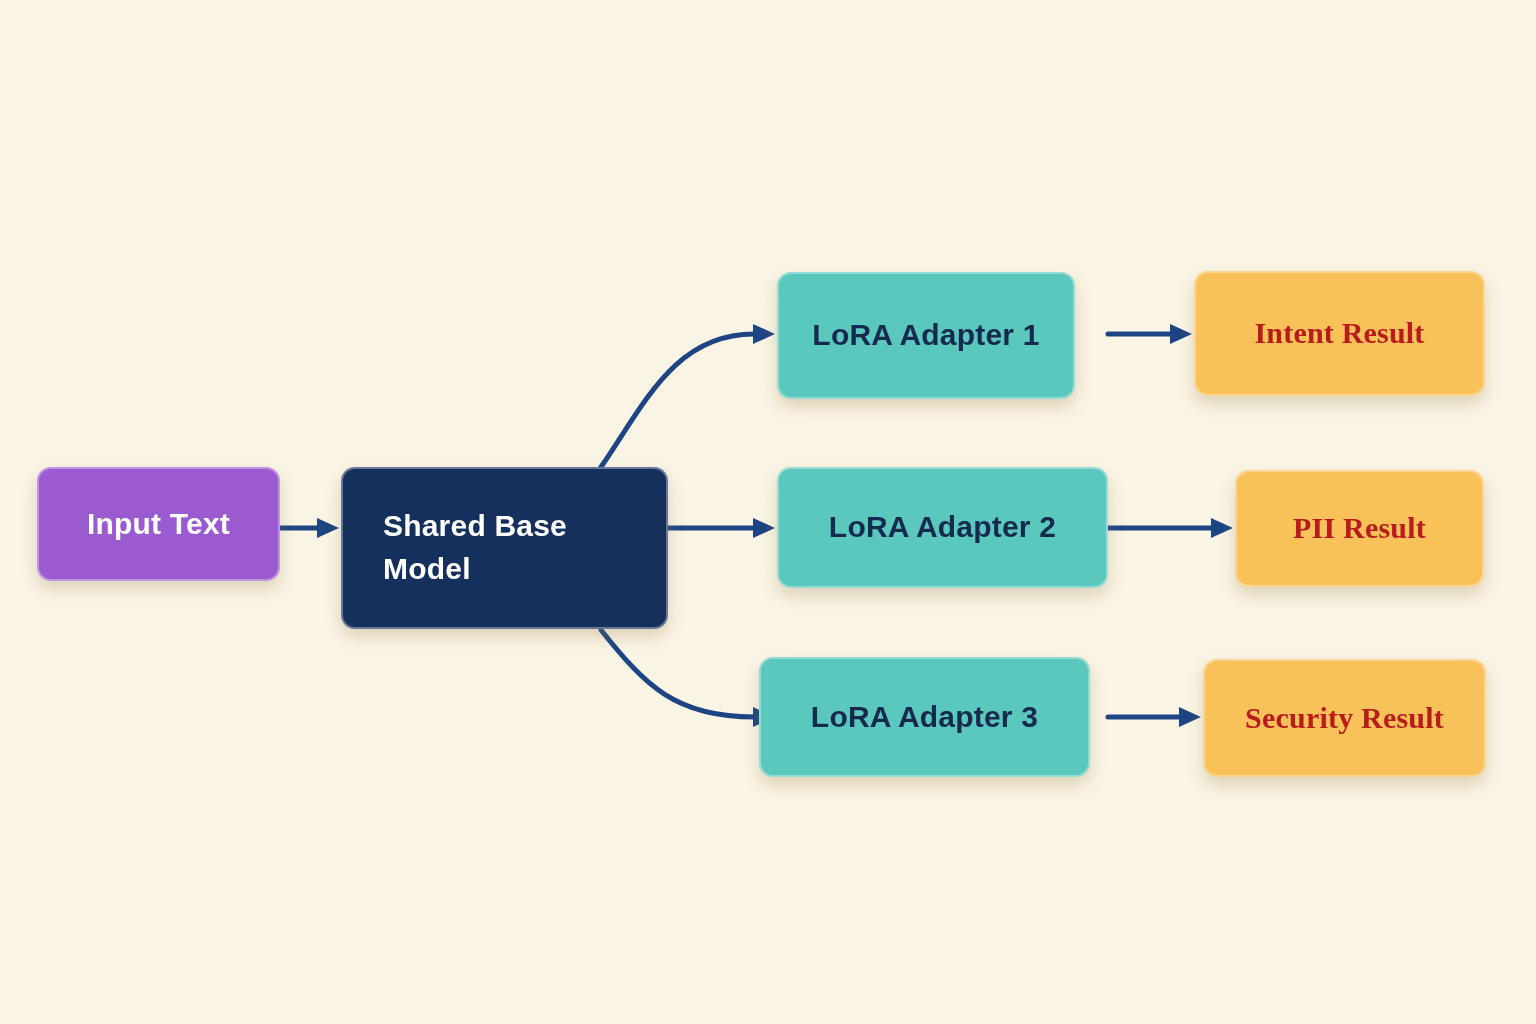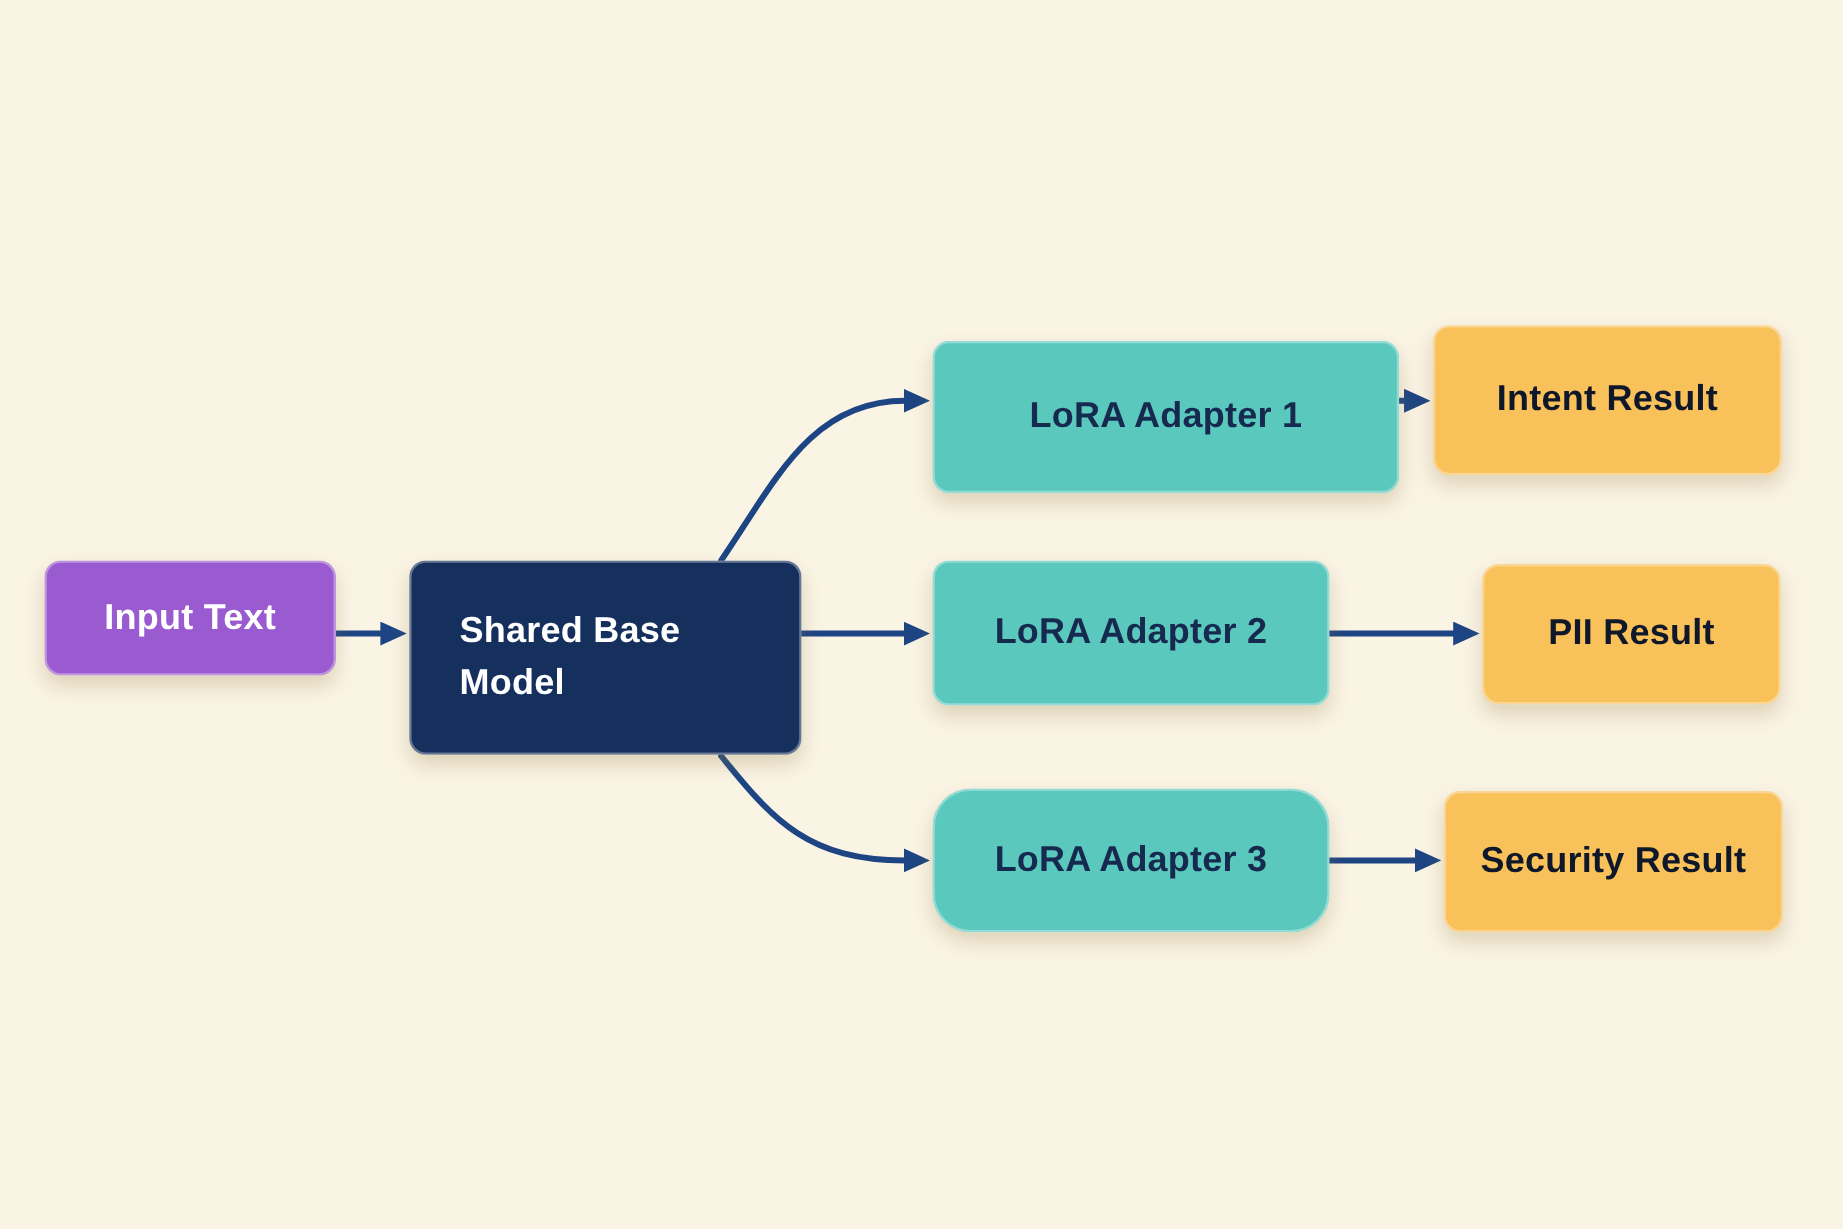--- a/index.html
+++ b/index.html
@@ -40,28 +40,28 @@
   .node-label {
     display: block;
     line-height: 1.42;
   }
   
   .node-input    { background: #9b5bd0; color: #ffffff; }
   .node-base     { background: #16305e; color: #ffffff;
                    justify-content: flex-start; text-align: left;
                    padding: 15px 40px; }
   .node-adapter  { background: #5ac8bd; color: #16294f; }
-  .node-result   { background: #f9c159; color: #0f172a; }
+  .node-result   { background: #f9c159; color: #b91c1c; font-family: Liberation Serif, serif; }
 
   
-  .pos-input    { left: 37px;   top: 467px; width: 243px; height: 96px; }
+  .pos-input    { left: 37px;   top: 467px; width: 243px; height: 114px; }
   .pos-base     { left: 341px;  top: 467px; width: 327px; height: 162px; }
-  .pos-adapter1 { left: 777px;  top: 284px; width: 389px; height: 127px; }
+  .pos-adapter1 { left: 777px;  top: 272px; width: 298px; height: 127px; }
   .pos-adapter2 { left: 777px;  top: 467px; width: 331px; height: 121px; }
-  .pos-adapter3 { left: 777px;  top: 657px; width: 331px; height: 120px; border-radius: 32px; }
+  .pos-adapter3 { left: 759px;  top: 657px; width: 331px; height: 120px; }
   .pos-intent   { left: 1194px; top: 271px; width: 291px; height: 125px; }
   .pos-pii      { left: 1235px; top: 470px; width: 249px; height: 117px; }
   .pos-security { left: 1203px; top: 659px; width: 283px; height: 118px; }
 </style>
 </head>
 <body>
 
 <div class="canvas">
 
   <svg class="arrow-layer" viewBox="0 0 1536 1024" xmlns="http://www.w3.org/2000/svg">

